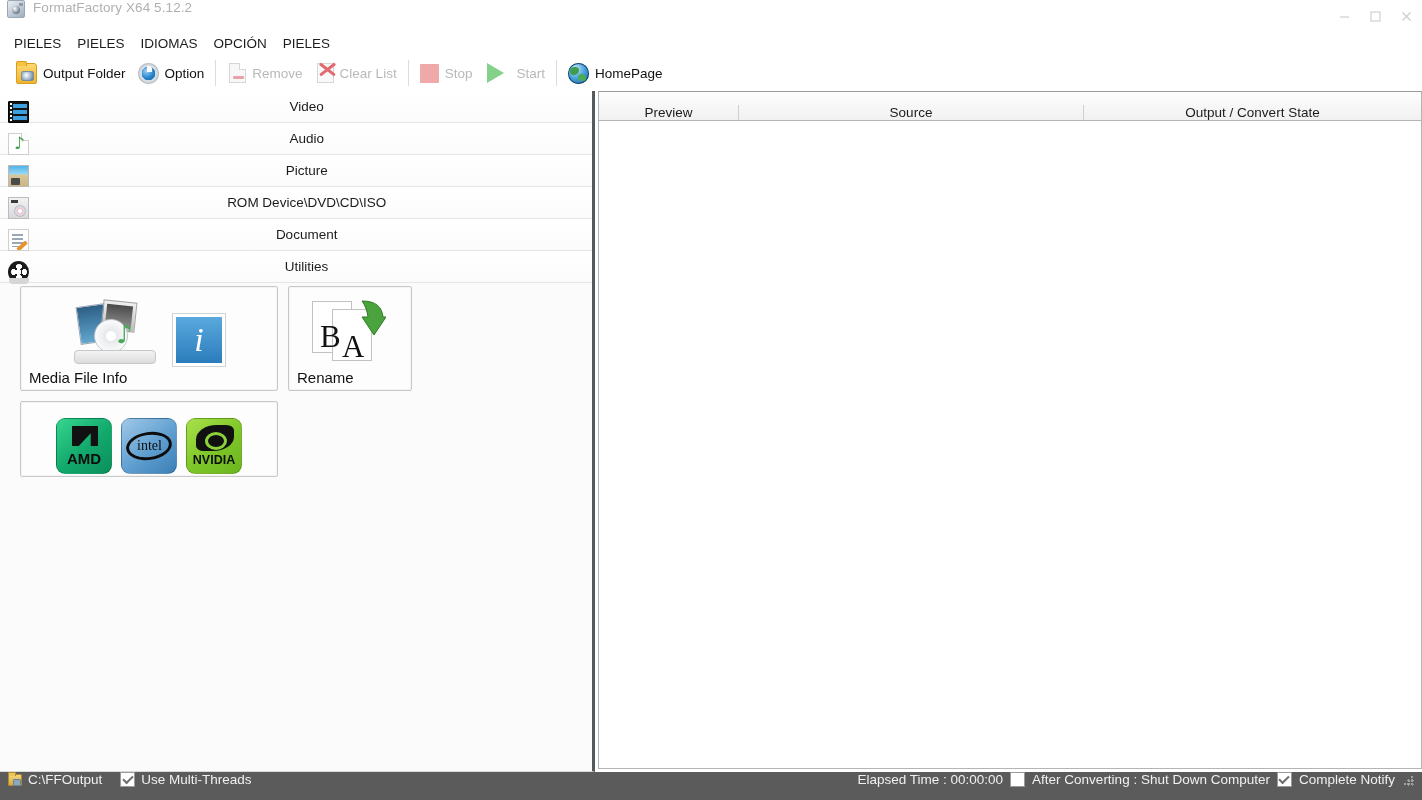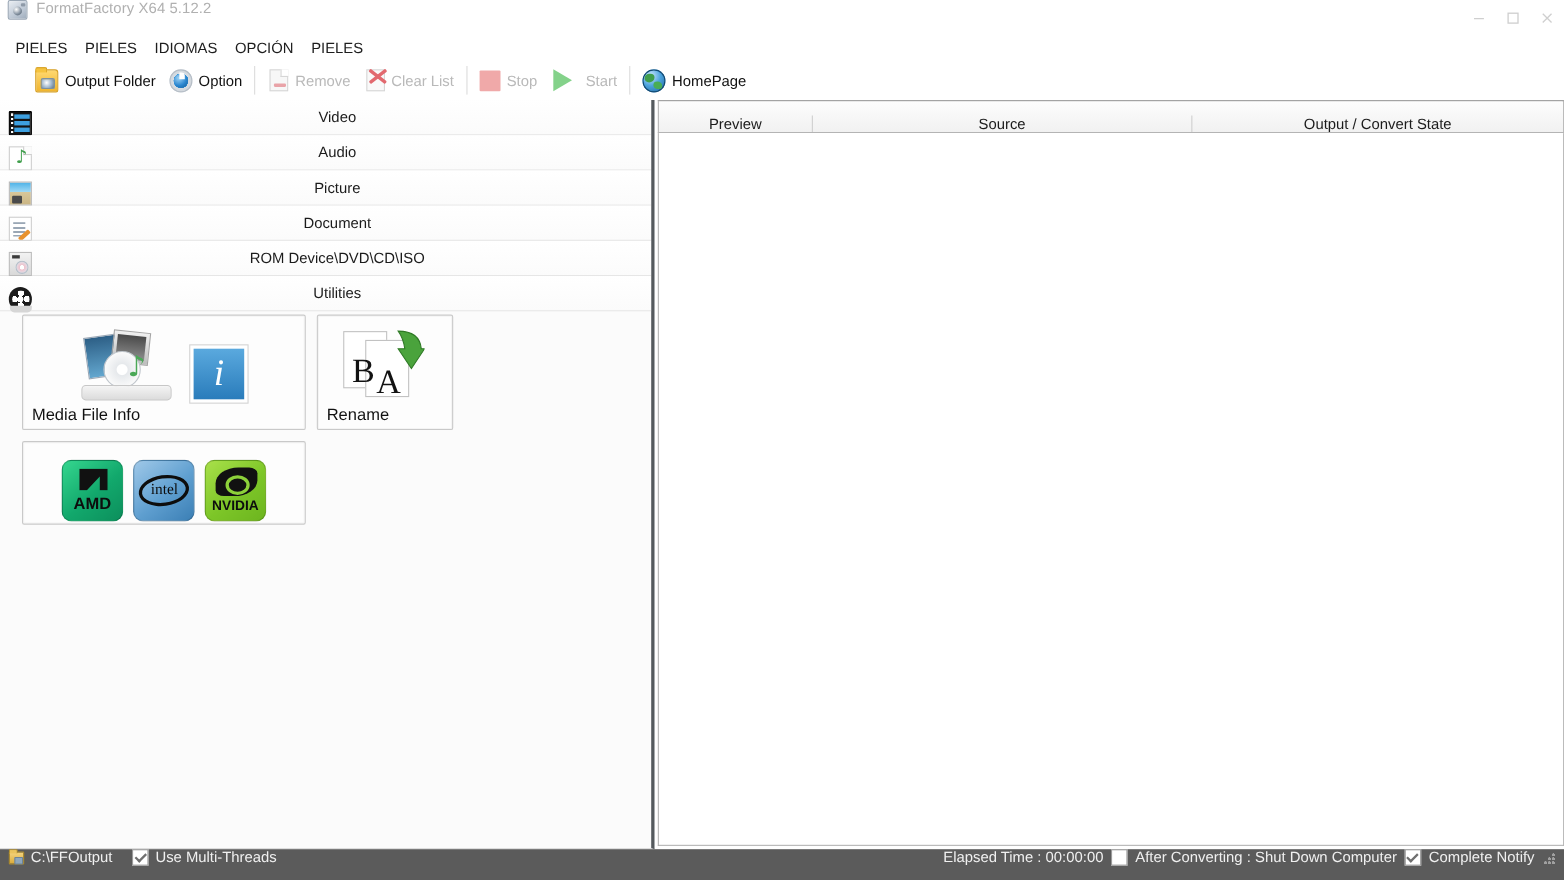--- a/index.html
+++ b/index.html
@@ -49,21 +49,21 @@
     display: flex; align-items: center; padding-left: 14px;
     background: #ffffff;
   }
   .menu-item {
     font-size: 13.5px; color: #1d1d1d; margin-right: 16px; white-space: nowrap;
   }
 
   
   .toolbar {
     position: absolute; left: 0; top: 55px; width: 1422px; height: 36px;
-    display: flex; align-items: center; padding-left: 26px;
+    display: flex; align-items: center; padding-left: 10px;
     background: #ffffff;
   }
   .tb-btn {
     display: flex; align-items: center; height: 30px; padding: 0 6px; gap: 6px;
     white-space: nowrap;
   }
   .tb-label { font-size: 13.5px; color: #111; }
   .tb-btn.disabled .tb-label { color: #b9b9b9; }
   .tb-sep {
     width: 1px; height: 26px; background: #dcdcdc; margin: 0 5px;
@@ -446,26 +446,26 @@
     </div>
     <div class="cat-row">
       <div class="cat-ico ci-audio"></div>
       <div class="cat-label">Audio</div>
     </div>
     <div class="cat-row">
       <div class="cat-ico ci-picture"></div>
       <div class="cat-label">Picture</div>
     </div>
     <div class="cat-row">
+      <div class="cat-ico ci-rom"></div>
+      <div class="cat-label">ROM Device\DVD\CD\ISO</div>
+    </div>
+    <div class="cat-row">
       <div class="cat-ico ci-doc"></div>
       <div class="cat-label">Document</div>
-    </div>
-    <div class="cat-row">
-      <div class="cat-ico ci-rom"></div>
-      <div class="cat-label">ROM Device\DVD\CD\ISO</div>
     </div>
     <div class="cat-row">
       <div class="cat-ico ci-util"></div>
       <div class="cat-label">Utilities</div>
     </div>
   </div>
 
   <div class="tiles">
 
     <div class="tile-row">

